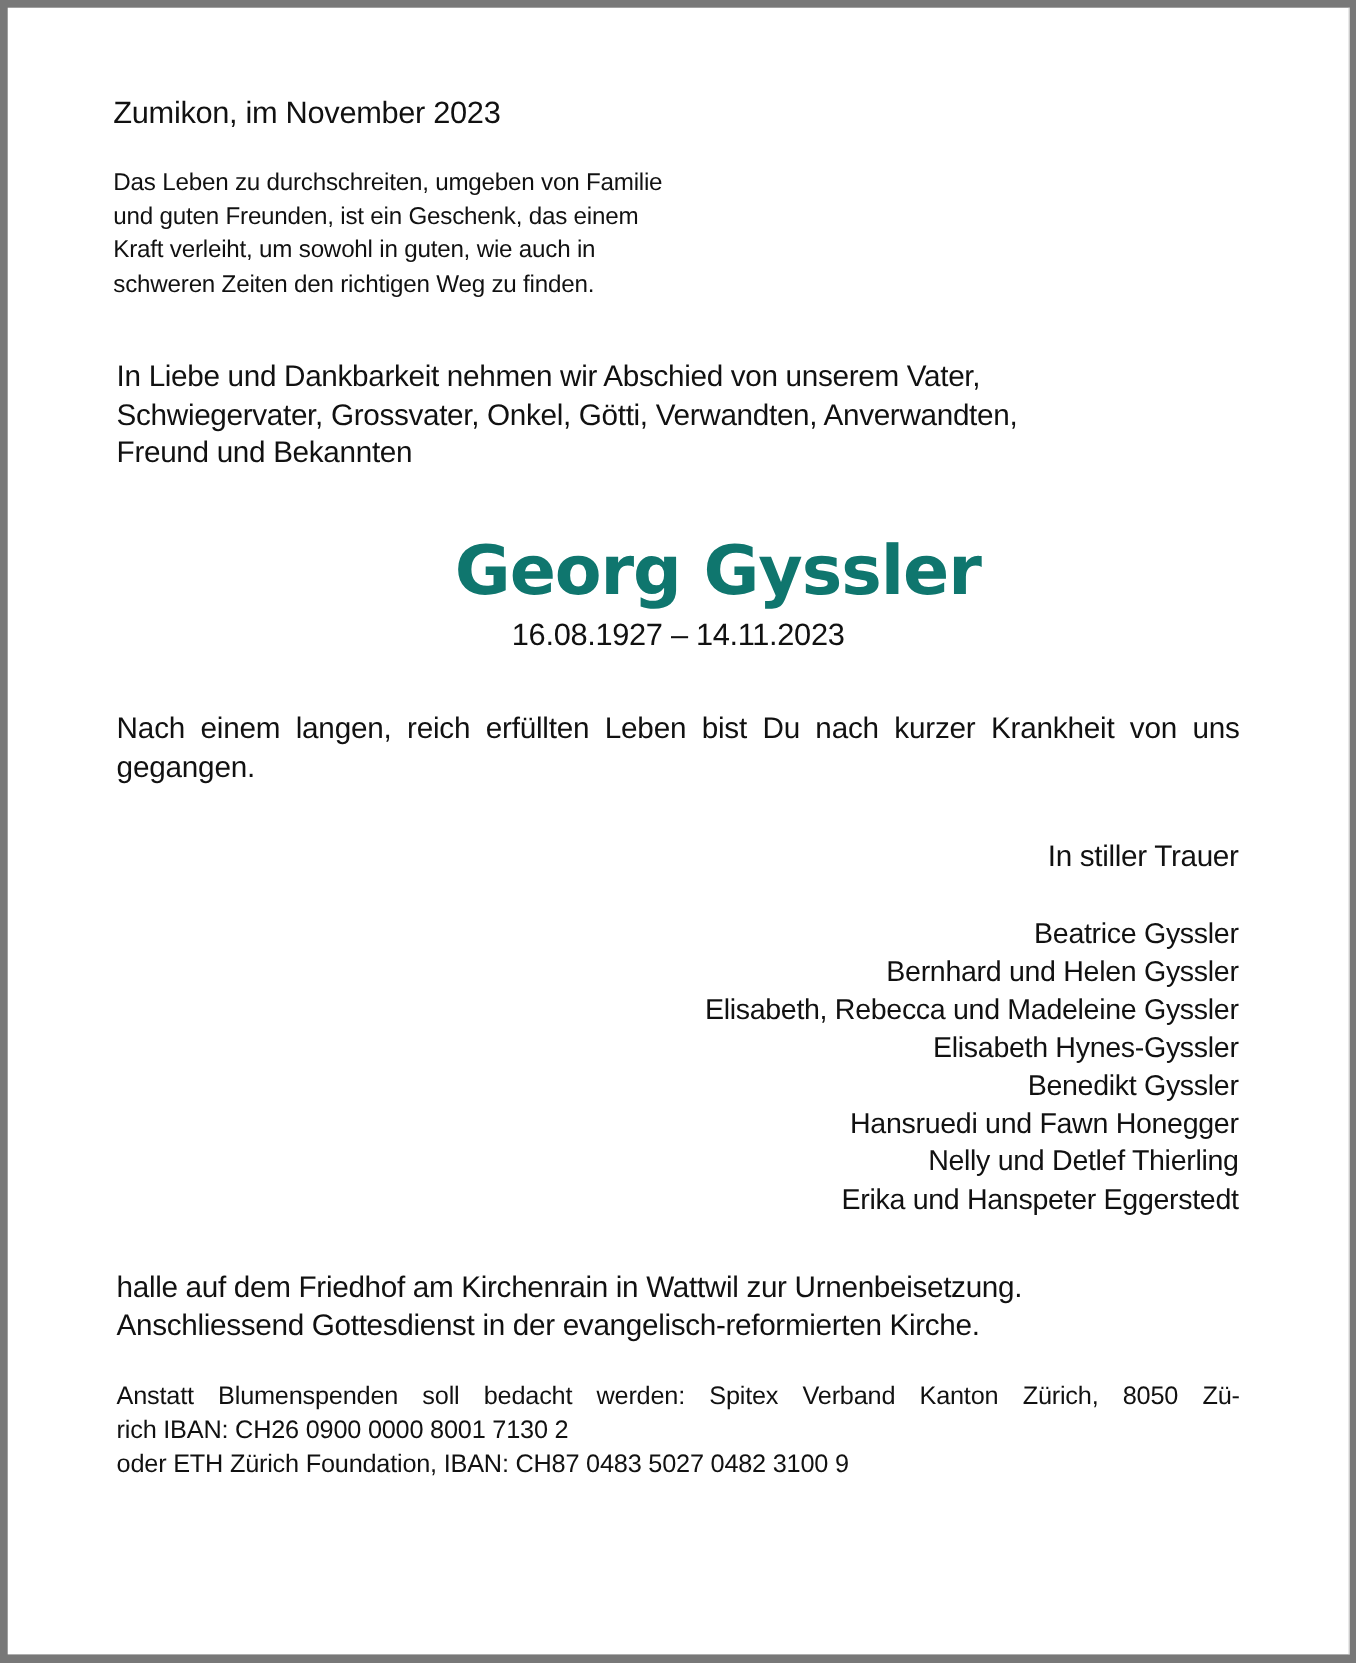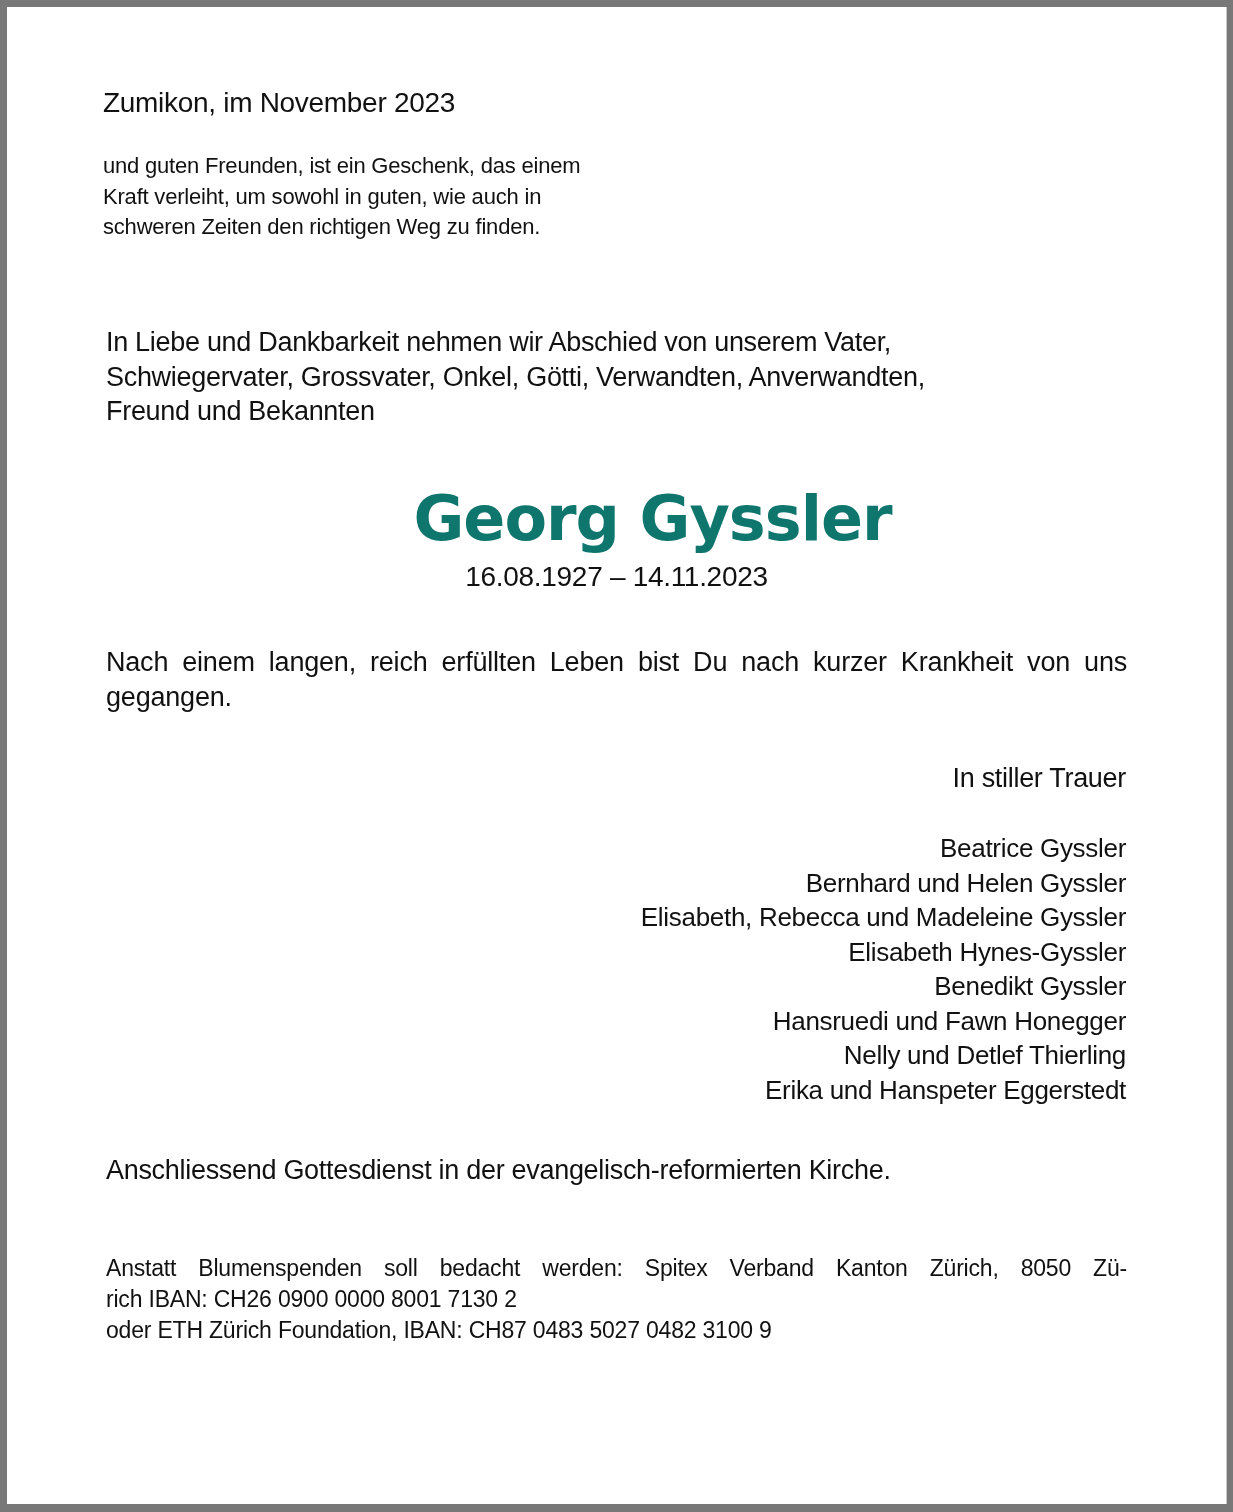--- a/index.html
+++ b/index.html
@@ -31,20 +31,21 @@
     .donation .just { text-align: justify; text-align-last: justify; display: block; }
     .address { left: 99px; top: 1403px; font-size: 23px; letter-spacing: -0.2px; }
   </style>
 </head>
 <body>
 
 <div class="page">
   <div class="abs place">Zumikon, im November 2023</div>
 
   <div class="abs quote">
+    <div>Das Leben zu durchschreiten, umgeben von Familie</div>
     <div>und guten Freunden, ist ein Geschenk, das einem</div>
     <div>Kraft verleiht, um sowohl in guten, wie auch in</div>
     <div>schweren Zeiten den richtigen Weg zu finden.</div>
   </div>
 
   <div class="abs intro">
     <div>In Liebe und Dankbarkeit nehmen wir Abschied von unserem Vater,</div>
     <div>Schwiegervater, Grossvater, Onkel, Götti, Verwandten, Anverwandten,</div>
     <div>Freund und Bekannten</div>
   </div>
@@ -61,20 +62,21 @@
     <div>Bernhard und Helen Gyssler</div>
     <div>Elisabeth, Rebecca und Madeleine Gyssler</div>
     <div>Elisabeth Hynes-Gyssler</div>
     <div>Benedikt Gyssler</div>
     <div>Hansruedi und Fawn Honegger</div>
     <div>Nelly und Detlef Thierling</div>
     <div>Erika und Hanspeter Eggerstedt</div>
   </div>
 
   <div class="abs gather">
+    <div>halle auf dem Friedhof am Kirchenrain in Wattwil zur Urnenbeisetzung.</div>
     <div>Anschliessend Gottesdienst in der evangelisch-reformierten Kirche.</div>
   </div>
 
   <div class="abs donation">
     <span class="just">Anstatt Blumenspenden soll bedacht werden: Spitex Verband Kanton Zürich, 8050 Zü-</span>
     <div>rich IBAN: CH26 0900 0000 8001 7130 2</div>
     <div>oder ETH Zürich Foundation, IBAN: CH87 0483 5027 0482 3100 9</div>
   </div>
 
 </div>

